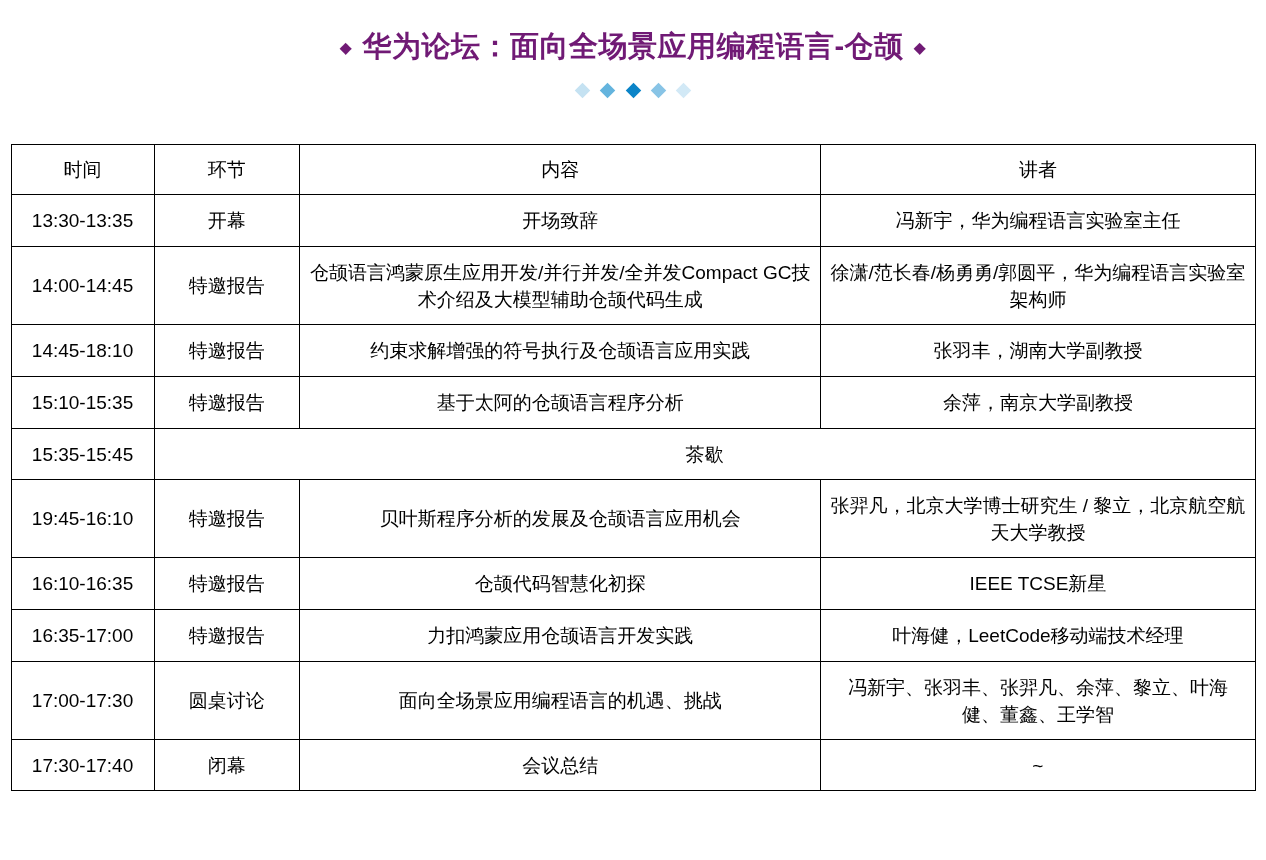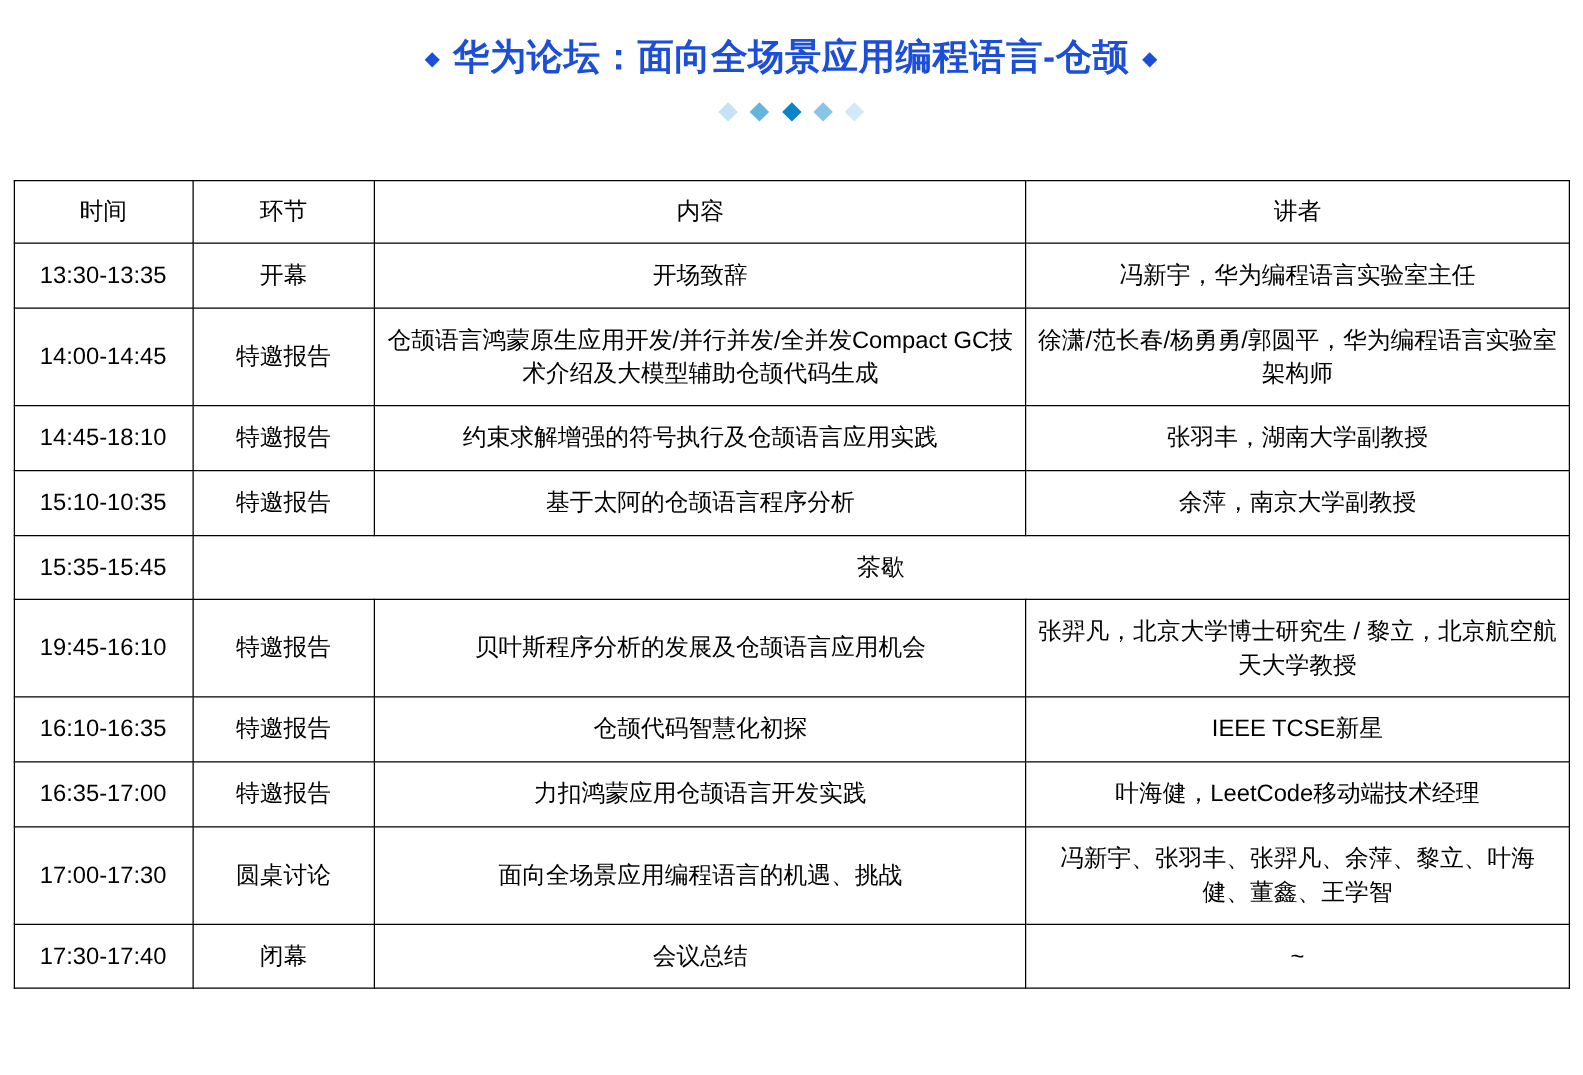--- a/index.html
+++ b/index.html
@@ -71,21 +71,21 @@
   tr.rh-head { height: 50px; }
   tr.rh-sm   { height: 52px; }
   tr.rh-lg   { height: 78px; }
   tr.rh-br   { height: 51px; }
 </style>
 </head>
 <body>
 
 <div class="page">
 
-  <div class="title-row" style="color: #1d4ed8;">
+  <div class="title-row" style="color: #701a75;">
     <span class="title-dia">◆</span><span>华为论坛：面向全场景应用编程语言-仓颉</span><span class="title-dia">◆</span>
   </div>
 
   <div class="deco-row">
     <span class="deco-dot" style="background: rgb(197, 226, 242);"></span>
     <span class="deco-dot" style="background: rgb(100, 180, 222);"></span>
     <span class="deco-dot" style="background: rgb(11, 132, 200);"></span>
     <span class="deco-dot" style="background: rgb(136, 196, 230);"></span>
     <span class="deco-dot" style="background: rgb(210, 233, 246);"></span>
   </div>
@@ -118,21 +118,21 @@
         <td>仓颉语言鸿蒙原生应用开发/并行并发/全并发Compact GC技术介绍及大模型辅助仓颉代码生成</td>
         <td>徐潇/范长春/杨勇勇/郭圆平，华为编程语言实验室架构师</td>
       </tr>
       <tr class="rh-sm">
         <td>14:45-18:10</td>
         <td>特邀报告</td>
         <td>约束求解增强的符号执行及仓颉语言应用实践</td>
         <td>张羽丰，湖南大学副教授</td>
       </tr>
       <tr class="rh-sm">
-        <td>15:10-10:35</td>
+        <td>15:10-15:35</td>
         <td>特邀报告</td>
         <td>基于太阿的仓颉语言程序分析</td>
         <td>余萍，南京大学副教授</td>
       </tr>
       <tr class="rh-br">
         <td>15:35-15:45</td>
         <td colspan="3">茶歇</td>
       </tr>
       <tr class="rh-lg">
         <td>19:45-16:10</td>

